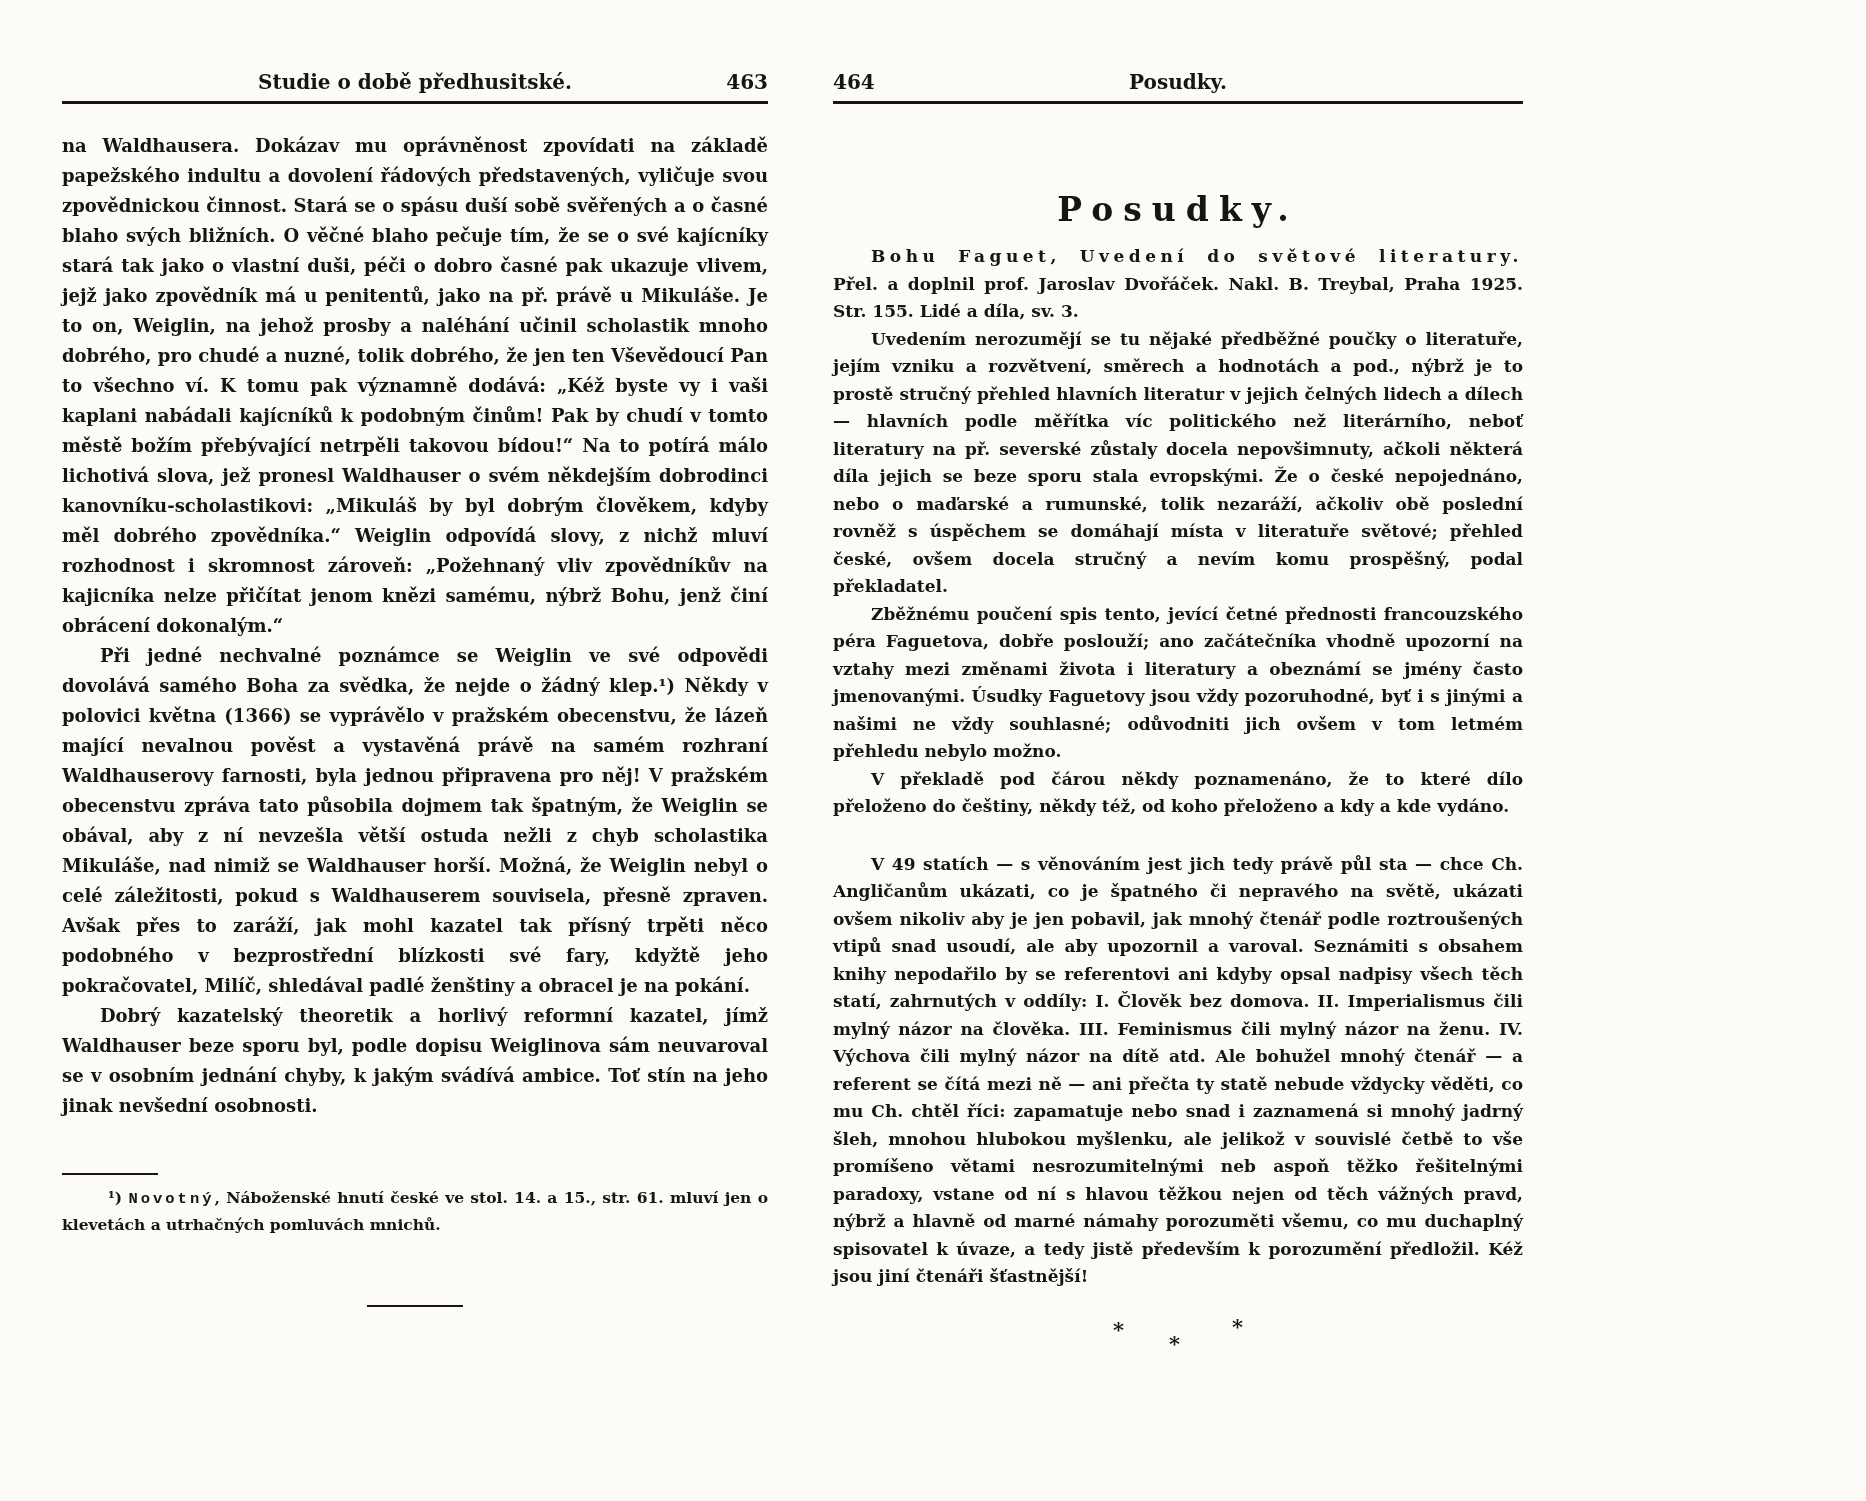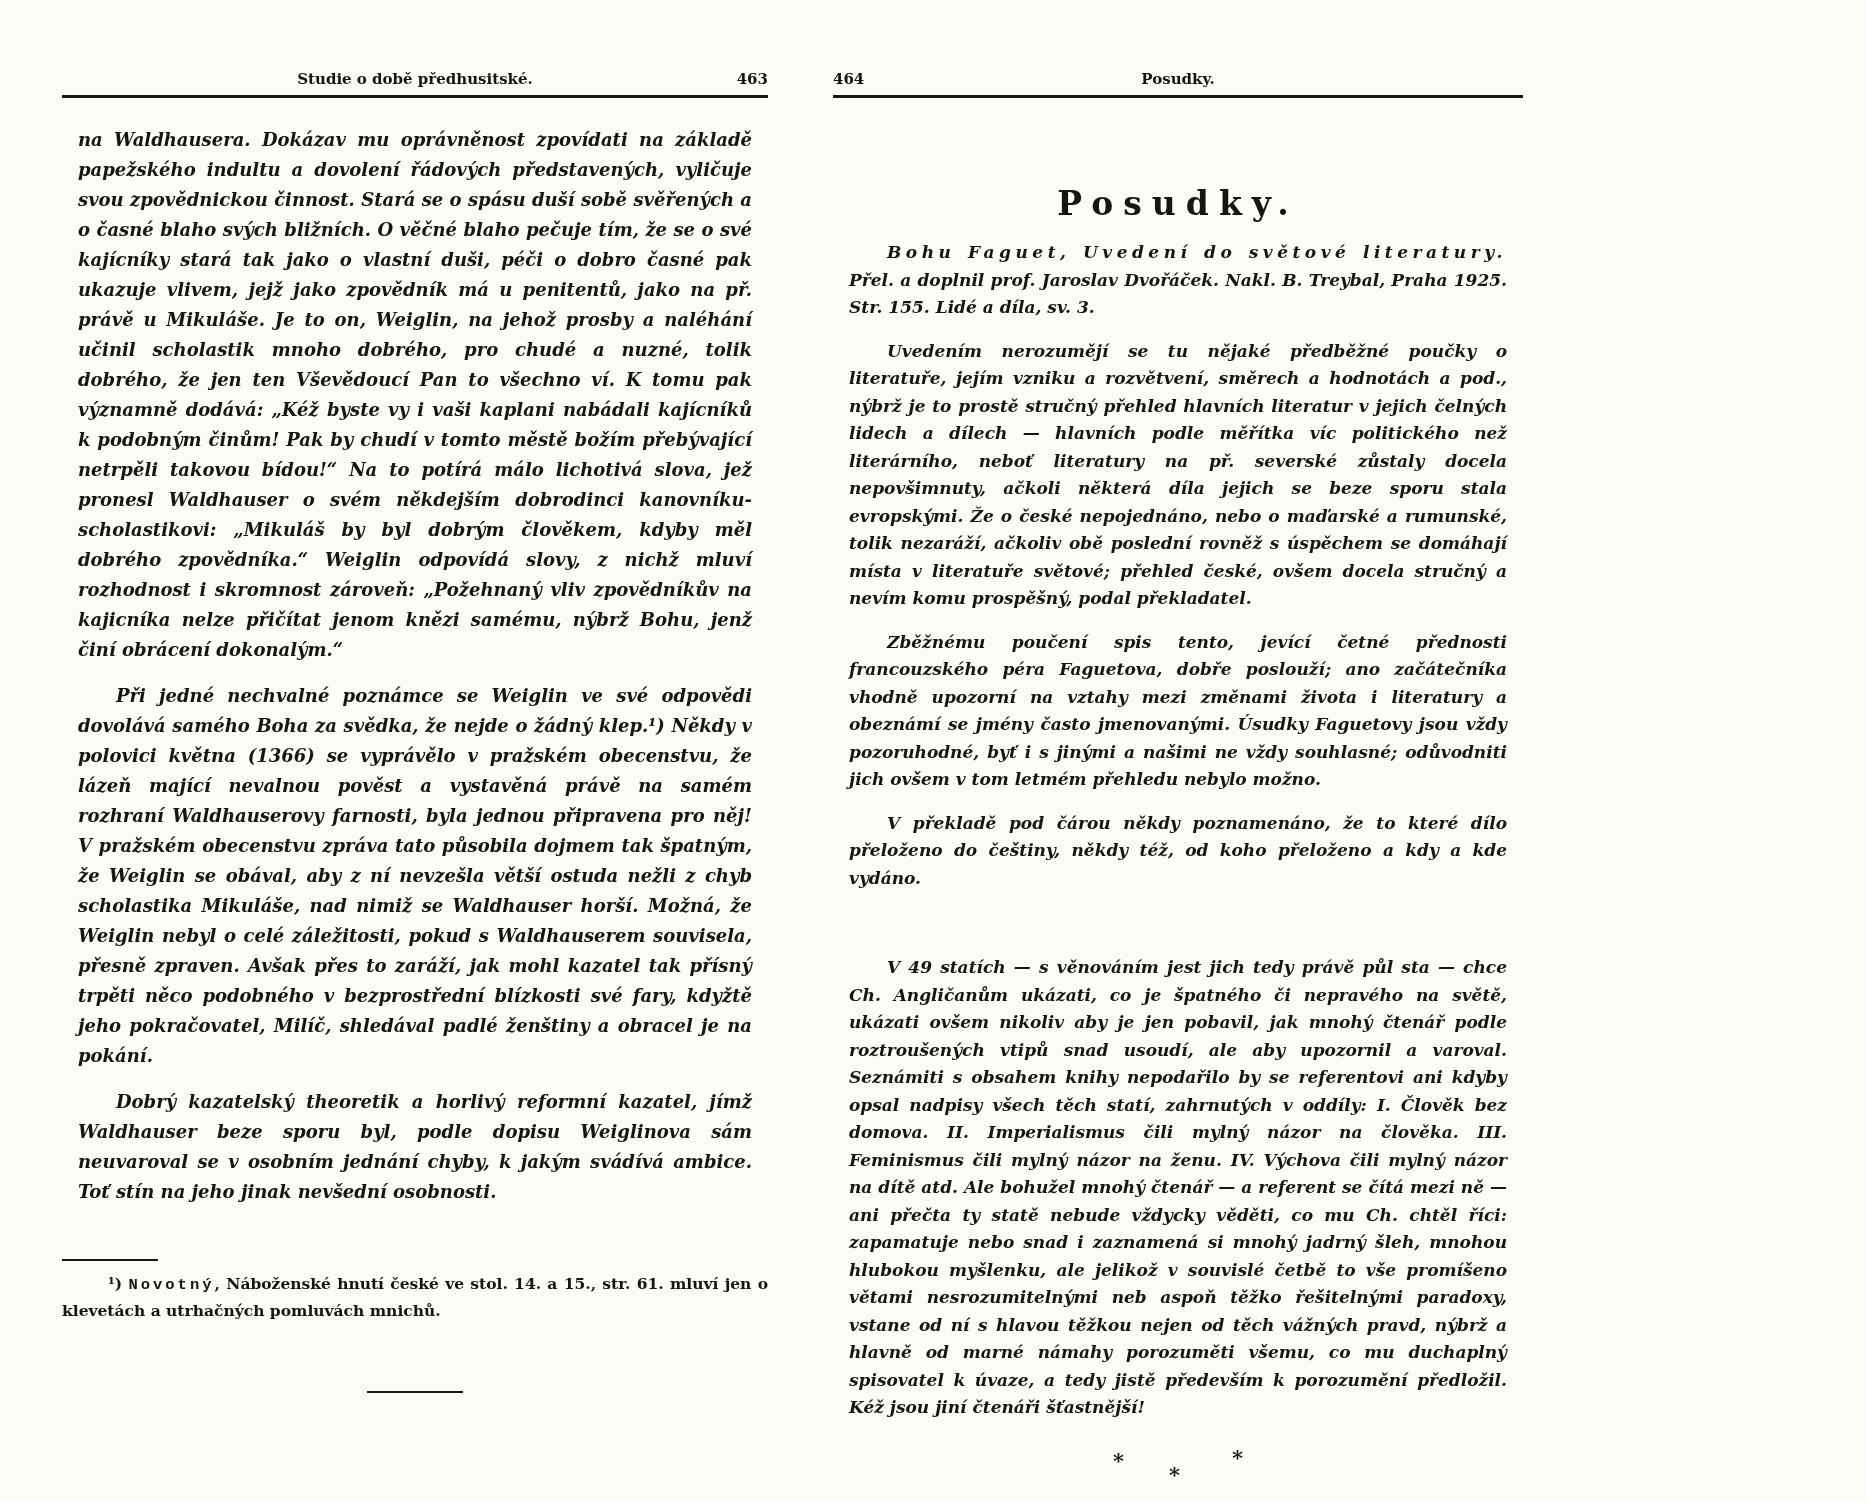--- a/index.html
+++ b/index.html
@@ -13,41 +13,41 @@
     font-weight: bold;
     overflow: hidden;
   }
   .page { position: absolute; top: 70px; }
   .page-left  { left: 62px;  width: 706px; }
   .page-right { left: 833px; width: 690px; }
 
   .running-header {
     display: grid;
     grid-template-columns: 1fr auto 1fr;
-    font-size: 15px;
+    font-size: 20px;
     align-items: baseline;
   }
   .page-left  .rh-title { grid-column: 2; text-align: center; }
   .page-left  .rh-num   { grid-column: 3; text-align: right; }
   .page-right .rh-num   { grid-column: 1; text-align: left; }
   .page-right .rh-title { grid-column: 2; text-align: center; }
 
   .header-rule {
     border: none;
     border-top: 3px solid #181512;
     margin: 7px 0 0 0;
   }
 
   .page-left .page-body {
     margin-top: 27px;
     font-size: 18px;
     line-height: 30px;
     text-align: justify;
   }
-  .page-body p { margin: 16px; text-indent: 38px; font-style: italic; }
+  .page-body p { margin: 0; text-indent: 38px; }
   .page-body p.noindent { text-indent: 0; }
 
   .footnote-rule {
     border: none;
     border-top: 2px solid #181512;
     width: 96px;
     margin: 52px 0 0 0;
   }
   .footnote {
     margin: 10px 0 0 0;

